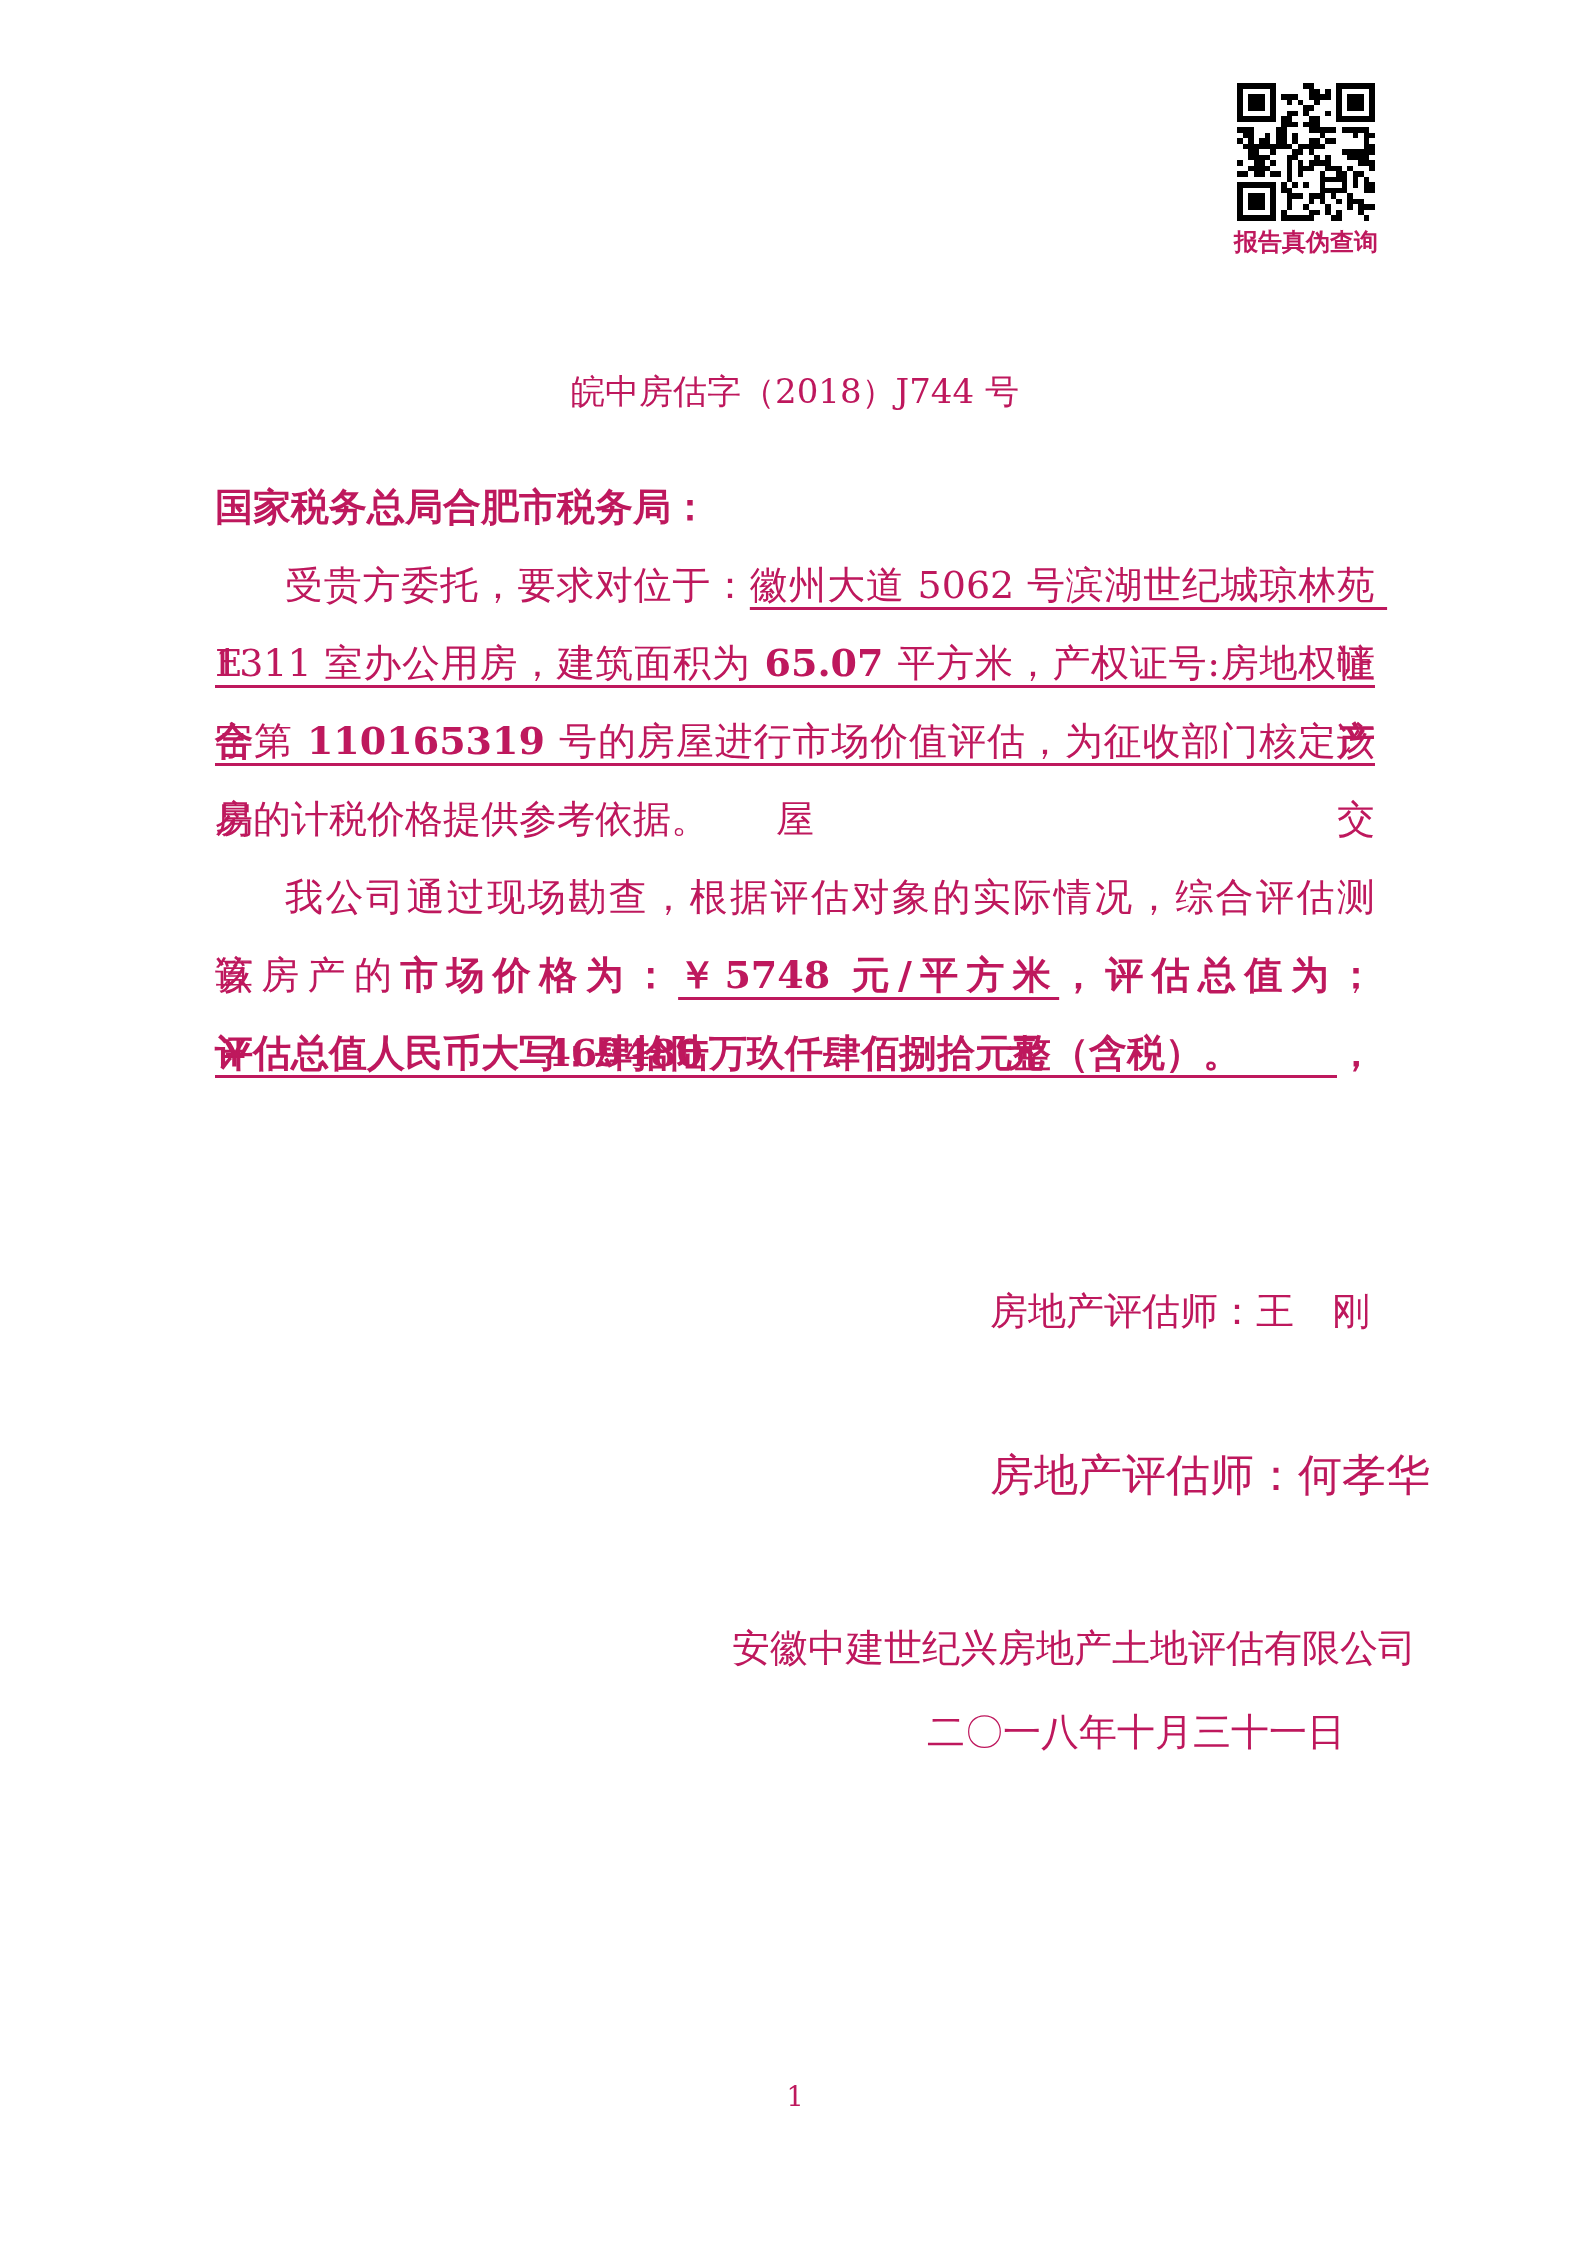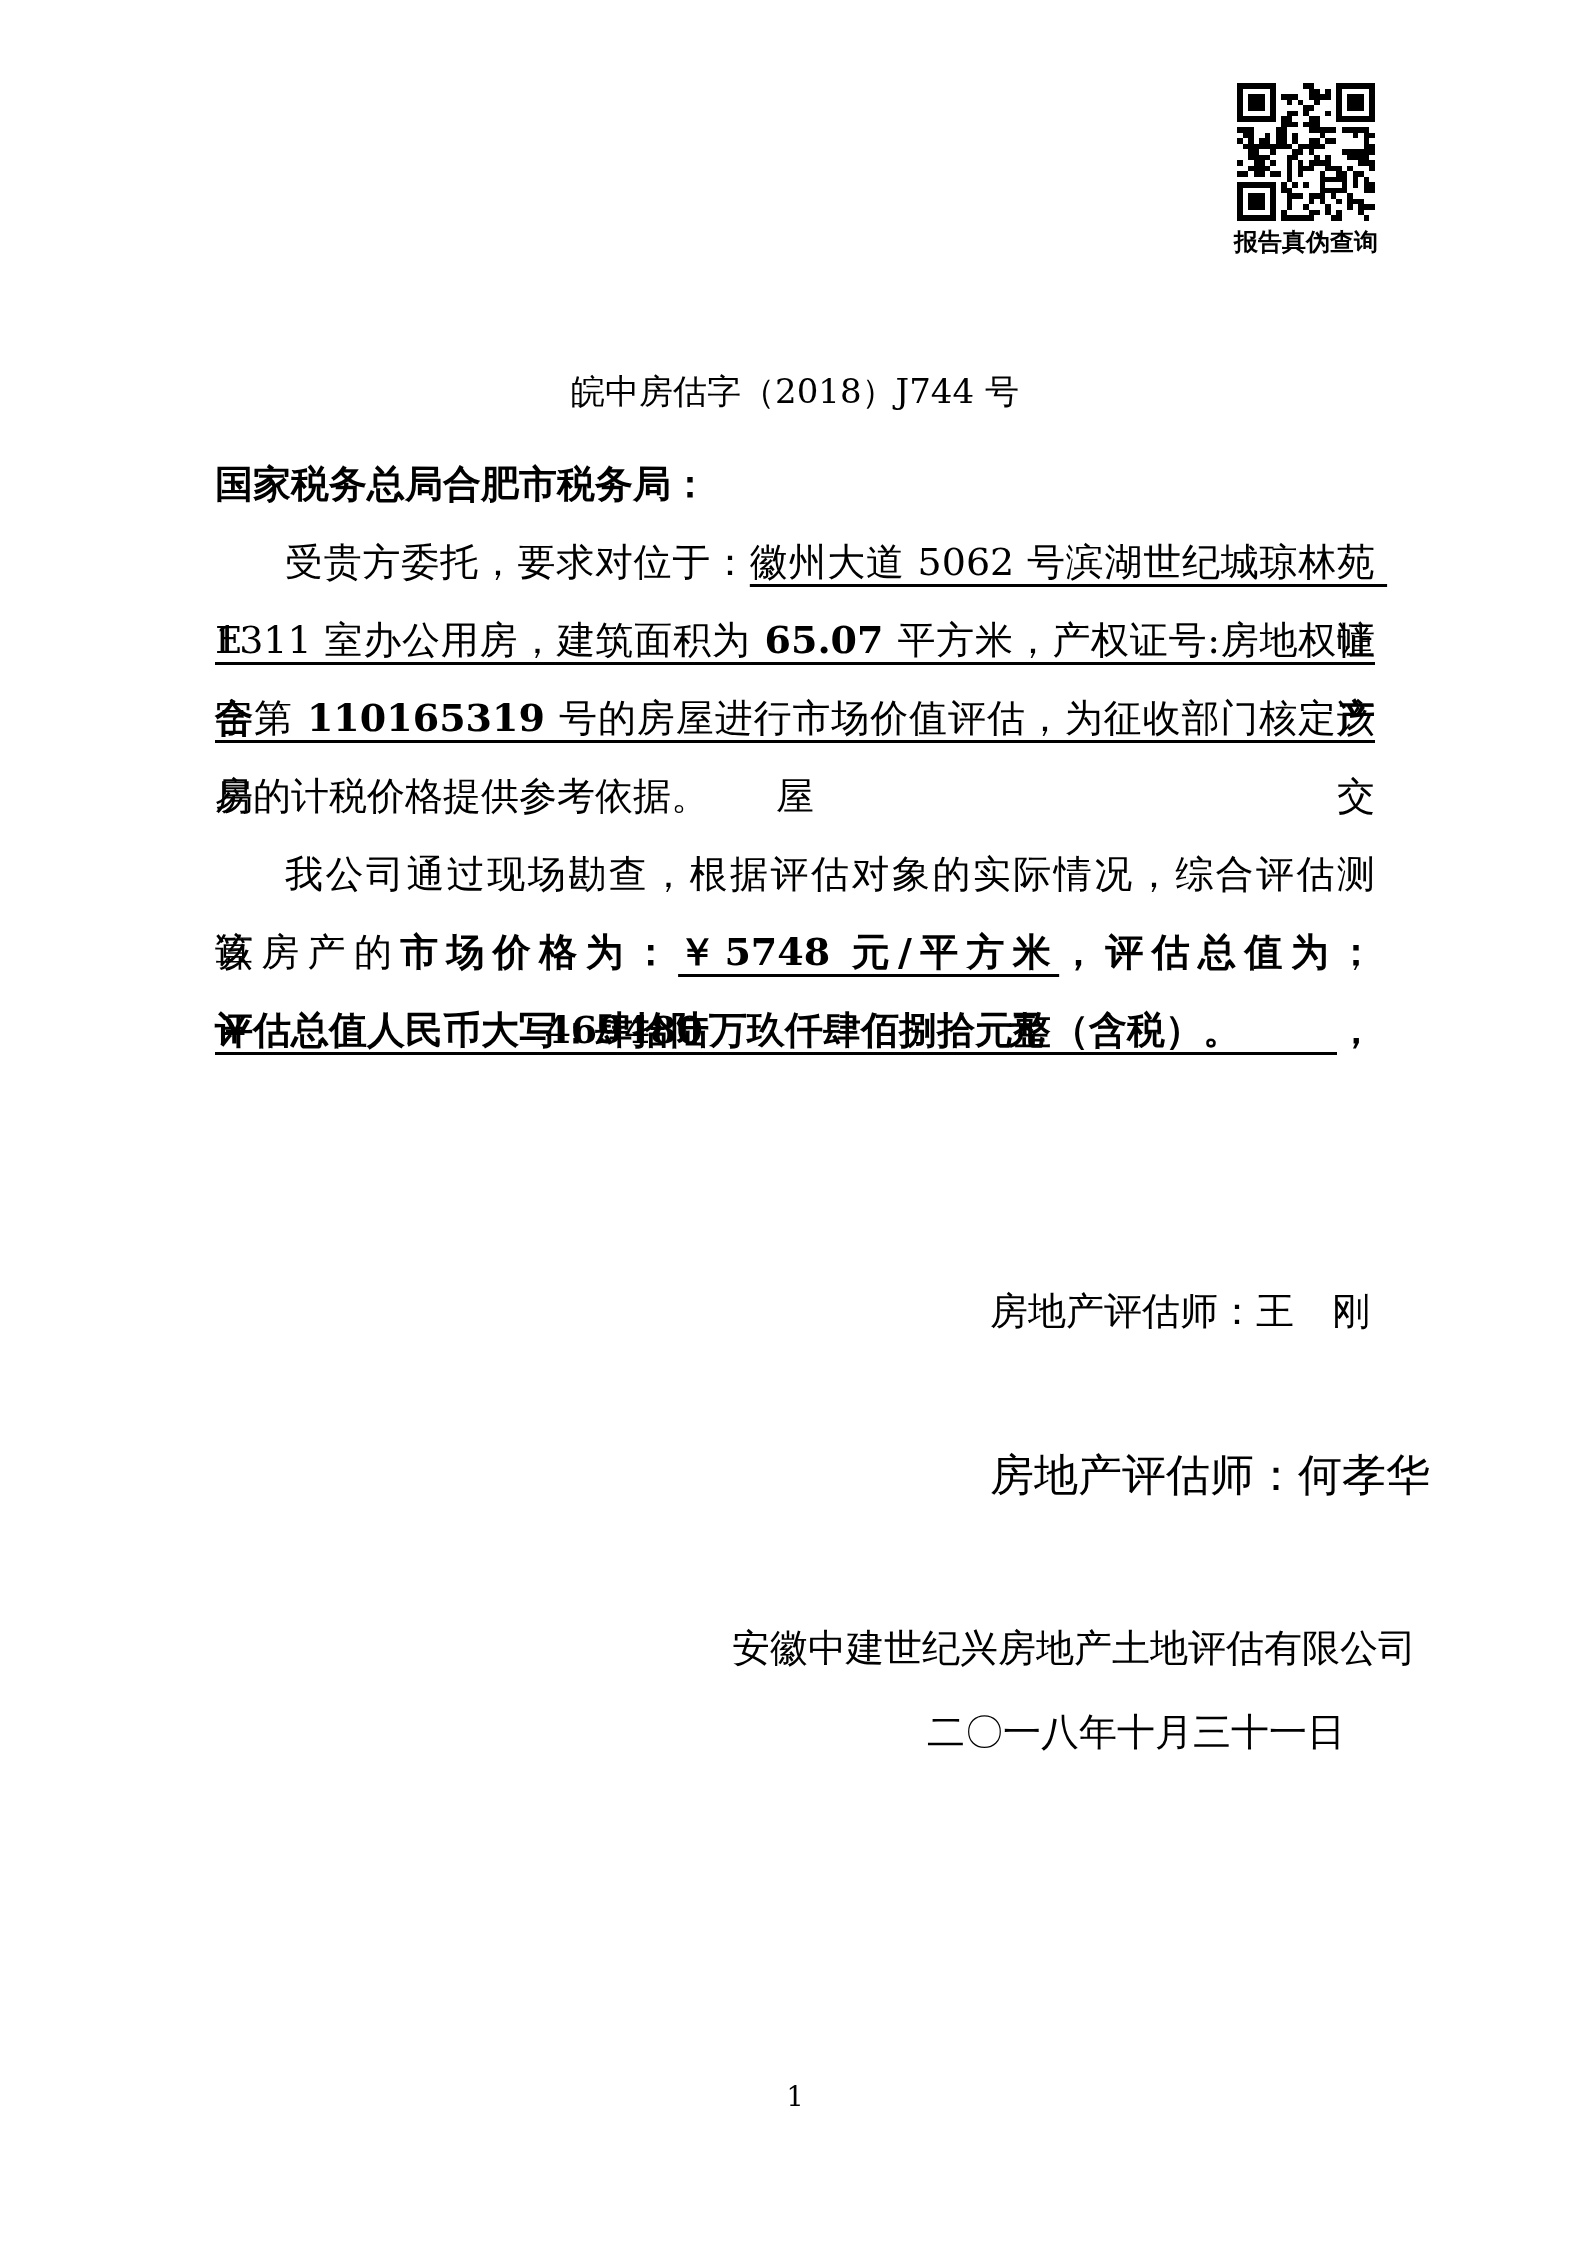--- a/index.html
+++ b/index.html
@@ -1,20 +1,20 @@
 <!DOCTYPE html>
 <html><head>
 <meta charset="utf-8">
 <style>
   html,body{margin:0;padding:0;background:#fff;}
   .page{
     position:relative;
     width:1587px;height:2245px;
     background:#ffffff;
-    color:#000000;
+    color:#be185d;
     font-family:"DejaVu Serif","Liberation Serif",serif;
     overflow:hidden;
   }
   
   .qr-wrap{position:absolute;left:1237px;top:83px;width:138px;height:138px;}
   .qr-caption{
     position:absolute;left:1228px;top:222px;width:156px;height:40px;
     line-height:40px;text-align:center;
     font-size:24px;font-weight:bold;
   }
@@ -25,21 +25,21 @@
     font-size:52px;font-weight:bold;
     letter-spacing:10px;word-spacing:20px;
     white-space:pre-wrap;
   }
   .doc-number{
     position:absolute;left:215px;top:352px;width:1160px;height:78px;
     line-height:78px;text-align:center;
     font-size:34px;
   }
   
-  .body-block{position:absolute;left:215px;top:445px;width:1160px;}
+  .body-block{position:absolute;left:215px;top:468px;width:1160px;}
   .line{
     font-size:38px;height:78px;line-height:78px;
     white-space:pre-wrap;
   }
   .jl{text-align:justify;text-align-last:justify;text-justify:inter-character;}
   .ind{text-indent:70px;}
   .b{font-weight:bold;}
   .u{
     text-decoration:underline;
     text-decoration-thickness:3px;

